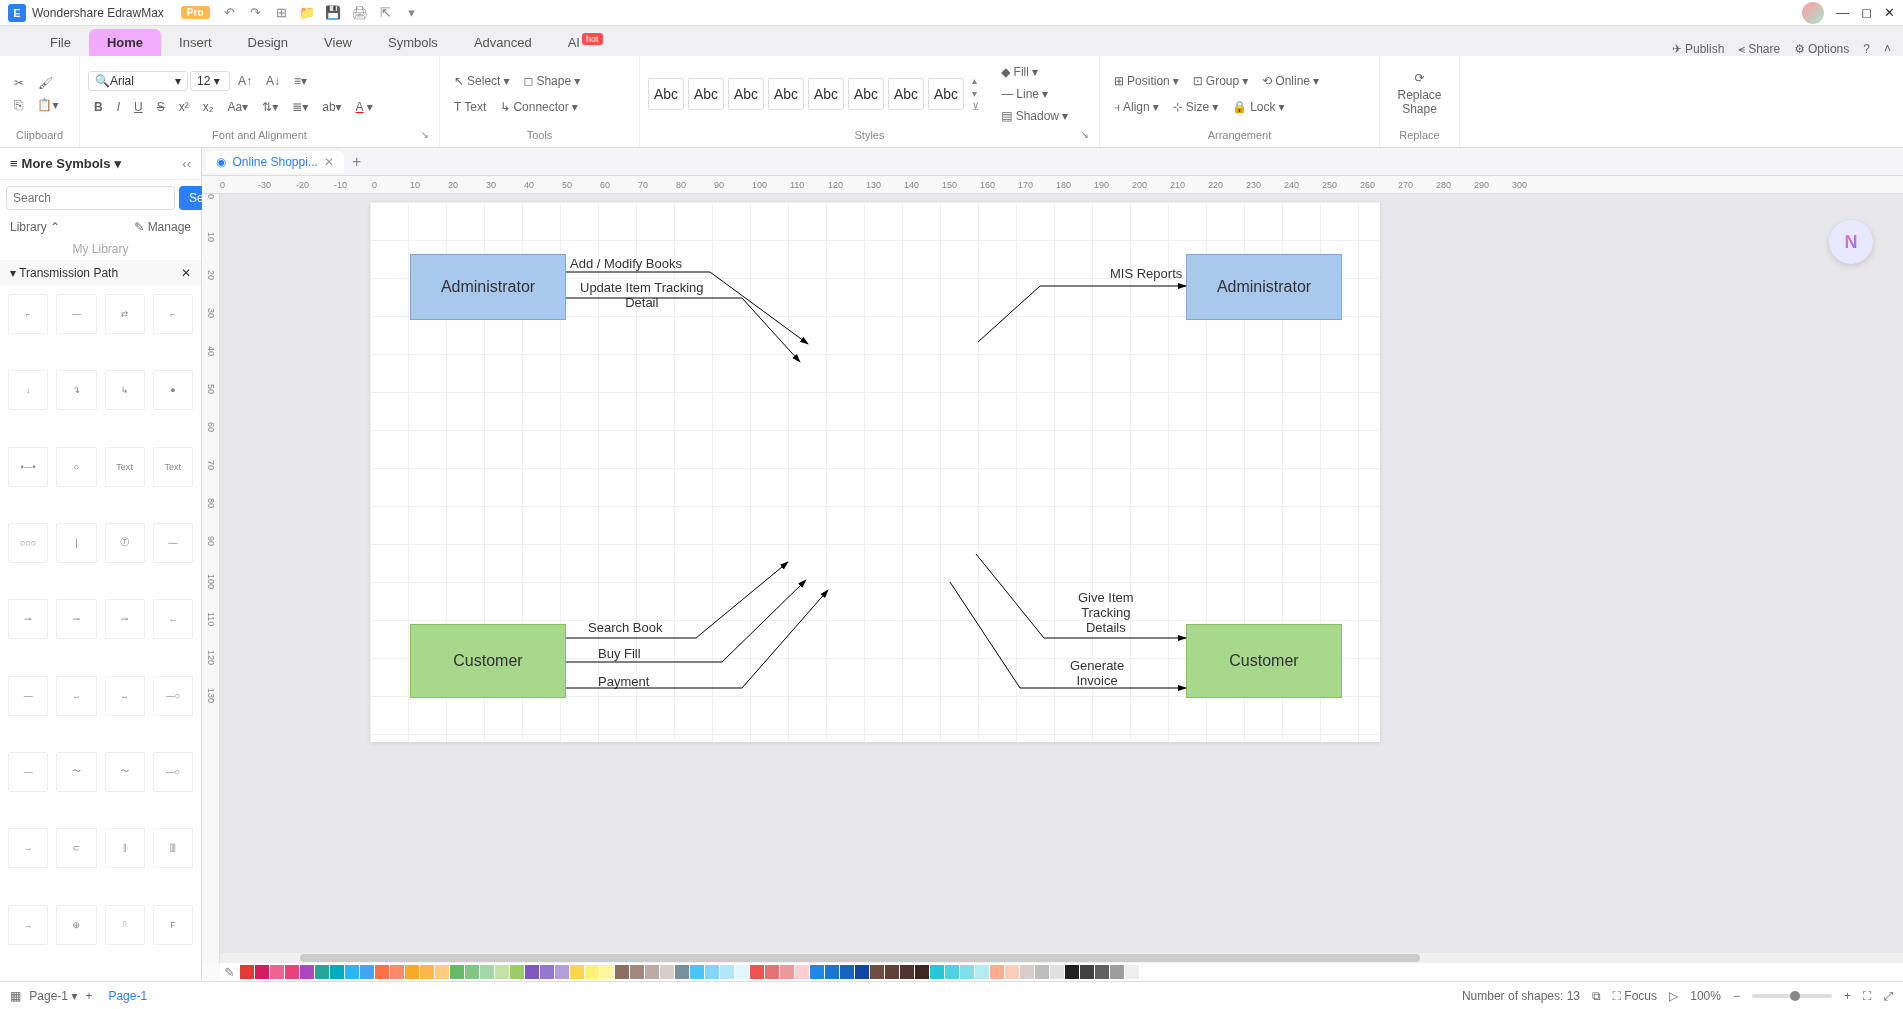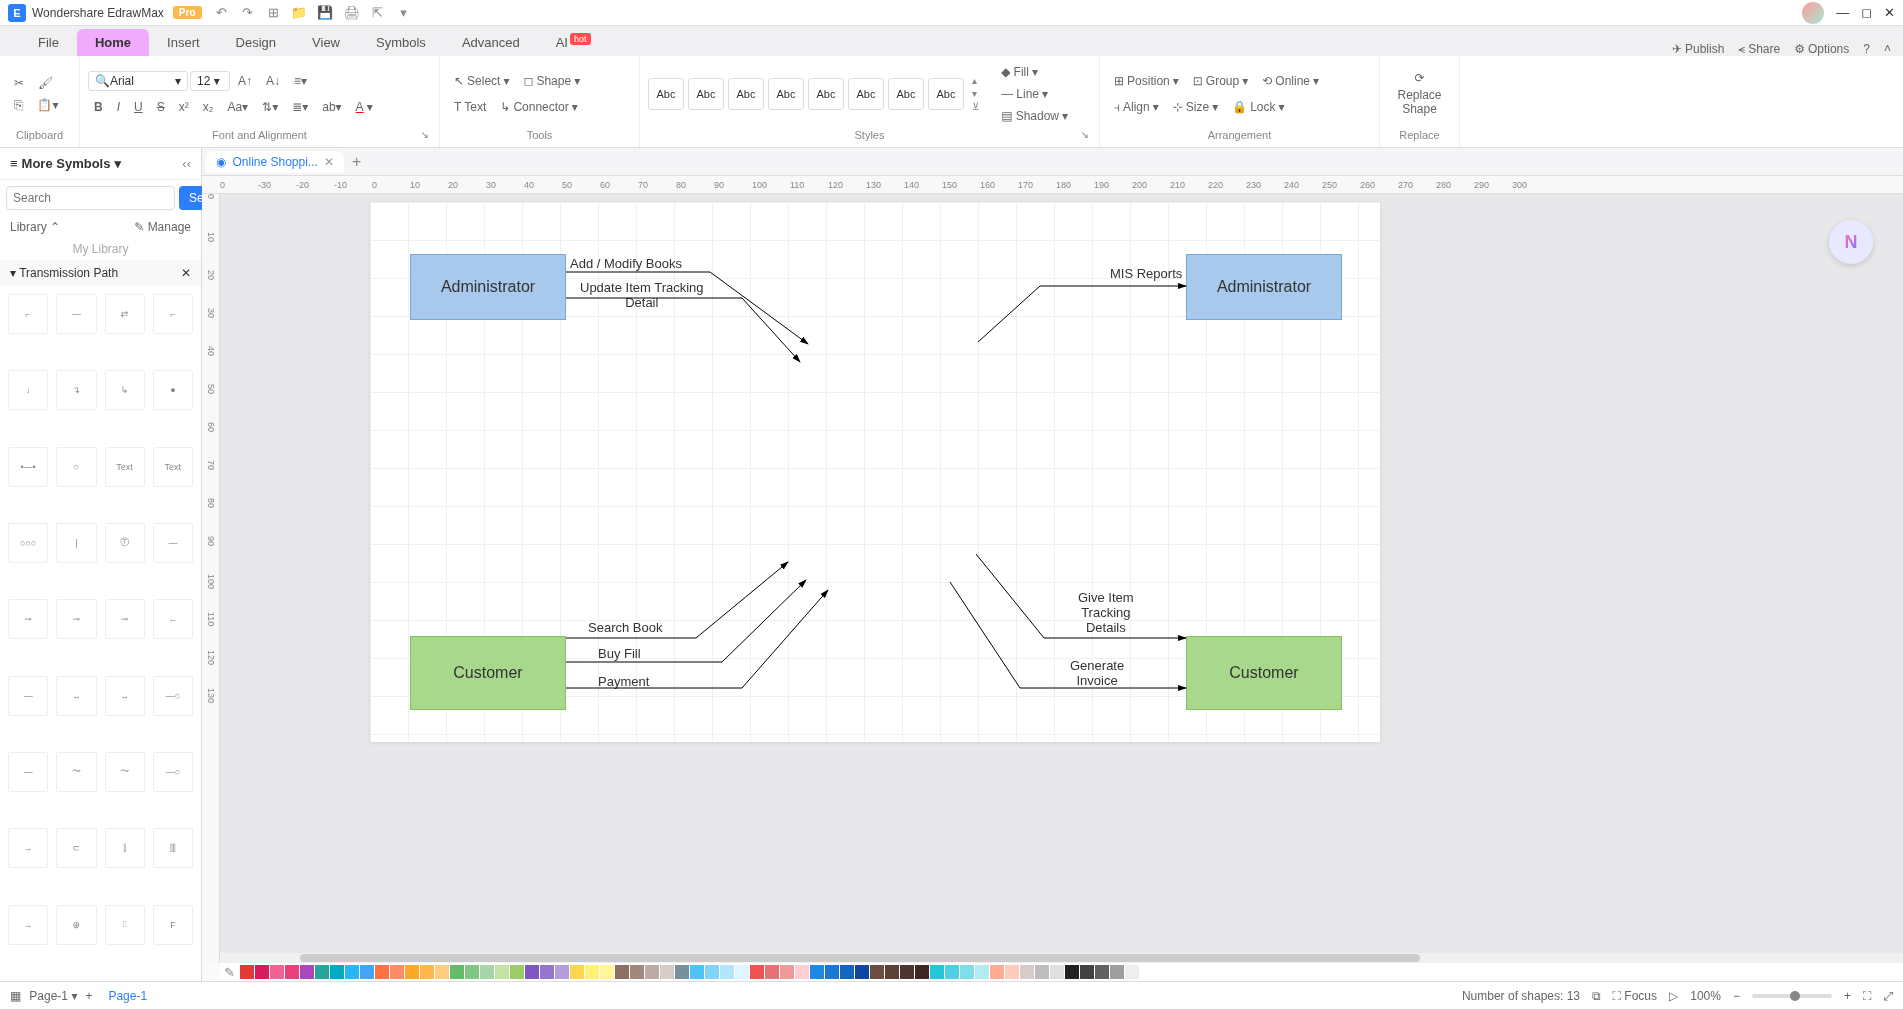--- a/index.html
+++ b/index.html
@@ -2,46 +2,46 @@
 <html><head>
 <meta charset="utf-8">
 <style>
 * { margin:0; padding:0; box-sizing:border-box; font-family:-apple-system,BlinkMacSystemFont,"Segoe UI",Arial,sans-serif; }
 body { background:#f5f5f7; overflow:hidden; width:1903px; height:1009px; position:relative; font-size:13px; color:#333; }
 
 
 .titlebar { height:26px; background:#fff; display:flex; align-items:center; padding:0 8px; border-bottom:1px solid #e0e0e0; }
 .titlebar .logo { width:18px; height:18px; background:#2d7ff9; border-radius:3px; margin-right:6px; display:flex; align-items:center; justify-content:center; color:#fff; font-size:11px; font-weight:bold; }
 .titlebar .appname { font-size:12px; color:#404040; }
-.titlebar .pro { background:#ffb84d; color:#fff; font-size:10px; padding:1px 6px; border-radius:3px; margin-left:9px; font-weight:bold; }
+.titlebar .pro { background:#ffb84d; color:#fff; font-size:10px; padding:1px 6px; border-radius:3px; margin-left:17px; font-weight:bold; }
 .titlebar .qat { margin-left:12px; display:flex; gap:10px; align-items:center; }
 .titlebar .qat span { color:#888; cursor:pointer; width:16px; text-align:center; }
 .titlebar .right { margin-left:auto; display:flex; gap:12px; align-items:center; }
 .titlebar .avatar { width:22px; height:22px; border-radius:50%; background:linear-gradient(135deg,#ff9a9e,#a8e6cf); }
 
 
-.menutabs { height:30px; background:#f0f0f2; display:flex; align-items:flex-end; padding-left:20px; }
+.menutabs { height:30px; background:#f0f0f2; display:flex; align-items:flex-end; padding-left:32px; }
 .menutabs .tab { padding:6px 18px; font-size:13px; color:#555; cursor:pointer; }
 .menutabs .tab.active { background:#f0abfc; border-radius:6px 6px 0 0; font-weight:600; color:#333; }
 .menutabs .hot { background:#ff4d4d; color:#fff; font-size:9px; padding:1px 4px; border-radius:3px; margin-left:2px; vertical-align:super; }
 .menutabs .right { margin-left:auto; display:flex; gap:14px; padding-right:12px; align-items:center; }
 .menutabs .right span { font-size:12px; color:#666; cursor:pointer; display:flex; align-items:center; gap:3px; }
 
 
 .ribbon { height:92px; background:#fff; border-bottom:1px solid #ddd; display:flex; }
 .ribbon-group { border-right:1px solid #eee; padding:4px 8px; display:flex; flex-direction:column; }
 .ribbon-group .content { flex:1; display:flex; align-items:center; gap:6px; }
 .ribbon-group .label { text-align:center; font-size:11px; color:#888; padding:2px 0; position:relative; }
 .ribbon-group .label .expand { position:absolute; right:2px; font-size:10px; }
 .rbtn { padding:3px 6px; cursor:pointer; border-radius:3px; color:#666; display:inline-flex; align-items:center; gap:3px; font-size:12px; }
 .rcol { display:flex; flex-direction:column; gap:2px; }
 .rrow { display:flex; gap:2px; align-items:center; }
 .fontsel { border:1px solid #ddd; padding:2px 6px; border-radius:3px; font-size:12px; min-width:100px; display:flex; align-items:center; }
 .fontsize { border:1px solid #ddd; padding:2px 6px; border-radius:3px; font-size:12px; width:40px; }
-.stylebox { border:1px solid #ddd; width:36px; height:32px; border-radius:3px; display:flex; align-items:center; justify-content:center; font-size:11px; }
+.stylebox { border:1px solid #ddd; width:36px; height:32px; border-radius:3px; display:flex; align-items:center; justify-content:center; font-size:14px; }
 
 
 .mainbody { display:flex; height:calc(100% - 26px - 30px - 92px - 28px); }
 
 
 .leftpanel { width:202px; background:#fff; border-right:1px solid #ddd; display:flex; flex-direction:column; }
 .leftpanel .header { padding:8px 10px; display:flex; align-items:center; justify-content:space-between; border-bottom:1px solid #eee; }
 .leftpanel .header .title { font-weight:600; font-size:13px; display:flex; align-items:center; gap:4px; }
 .leftpanel .searchrow { padding:6px; display:flex; gap:4px; }
 .leftpanel .searchrow input { flex:1; border:1px solid #ddd; border-radius:4px; padding:4px 6px; font-size:12px; }
@@ -63,21 +63,21 @@
 .canvaswrap { position:absolute; top:46px; left:18px; right:0; bottom:18px; background:#e8e8ea; overflow:auto; }
 .ruler-v { position:absolute; top:46px; left:0; width:18px; bottom:18px; background:#f8f8f8; border-right:1px solid #ddd; font-size:9px; color:#888; display:flex; flex-direction:column; align-items:center; }
 .ruler-v span { height:38px; writing-mode:vertical-rl; }
 .page { position:absolute; left:150px; top:8px; width:1010px; height:540px; background:#fff; box-shadow:0 1px 4px rgba(0,0,0,0.1); 
   background-image:linear-gradient(#f0f0f0 1px,transparent 1px),linear-gradient(90deg,#f0f0f0 1px,transparent 1px);
   background-size:38px 38px; }
 
 
 .dshape { position:absolute; display:flex; align-items:center; justify-content:center; text-align:center; font-size:16px; }
 .admin-box { background:#a8c8ec; border:1px solid #7aa8d8; }
-.cust-box { background:#a8d88c; border:1px solid #88c060;margin-top:12px; }
+.cust-box { background:#a8d88c; border:1px solid #88c060; }
 .center-circle { background:#f5d5a0; border:1px solid #e8c080; border-radius:50%; font-weight:600; font-size:18px; line-height:1.4; }
 .conn-label { position:absolute; font-size:13px; background:transparent; white-space:nowrap; text-align:center; }
 
 
 .float-ai { position:absolute; right:30px; top:220px; width:44px; height:44px; border-radius:50%; background:#e8e8ff; display:flex; align-items:center; justify-content:center; box-shadow:0 2px 6px rgba(0,0,0,0.15); }
 
 
 .scroll-h { position:absolute; bottom:18px; left:18px; right:0; height:10px; background:#f0f0f0; }
 .scroll-h-thumb { position:absolute; left:80px; width:1120px; height:8px; top:1px; background:#ccc; border-radius:4px; }
 .colorbar { height:18px; display:flex; align-items:center; padding-left:4px; gap:1px; position:absolute; bottom:0; left:18px; right:0; background:#fff; }

